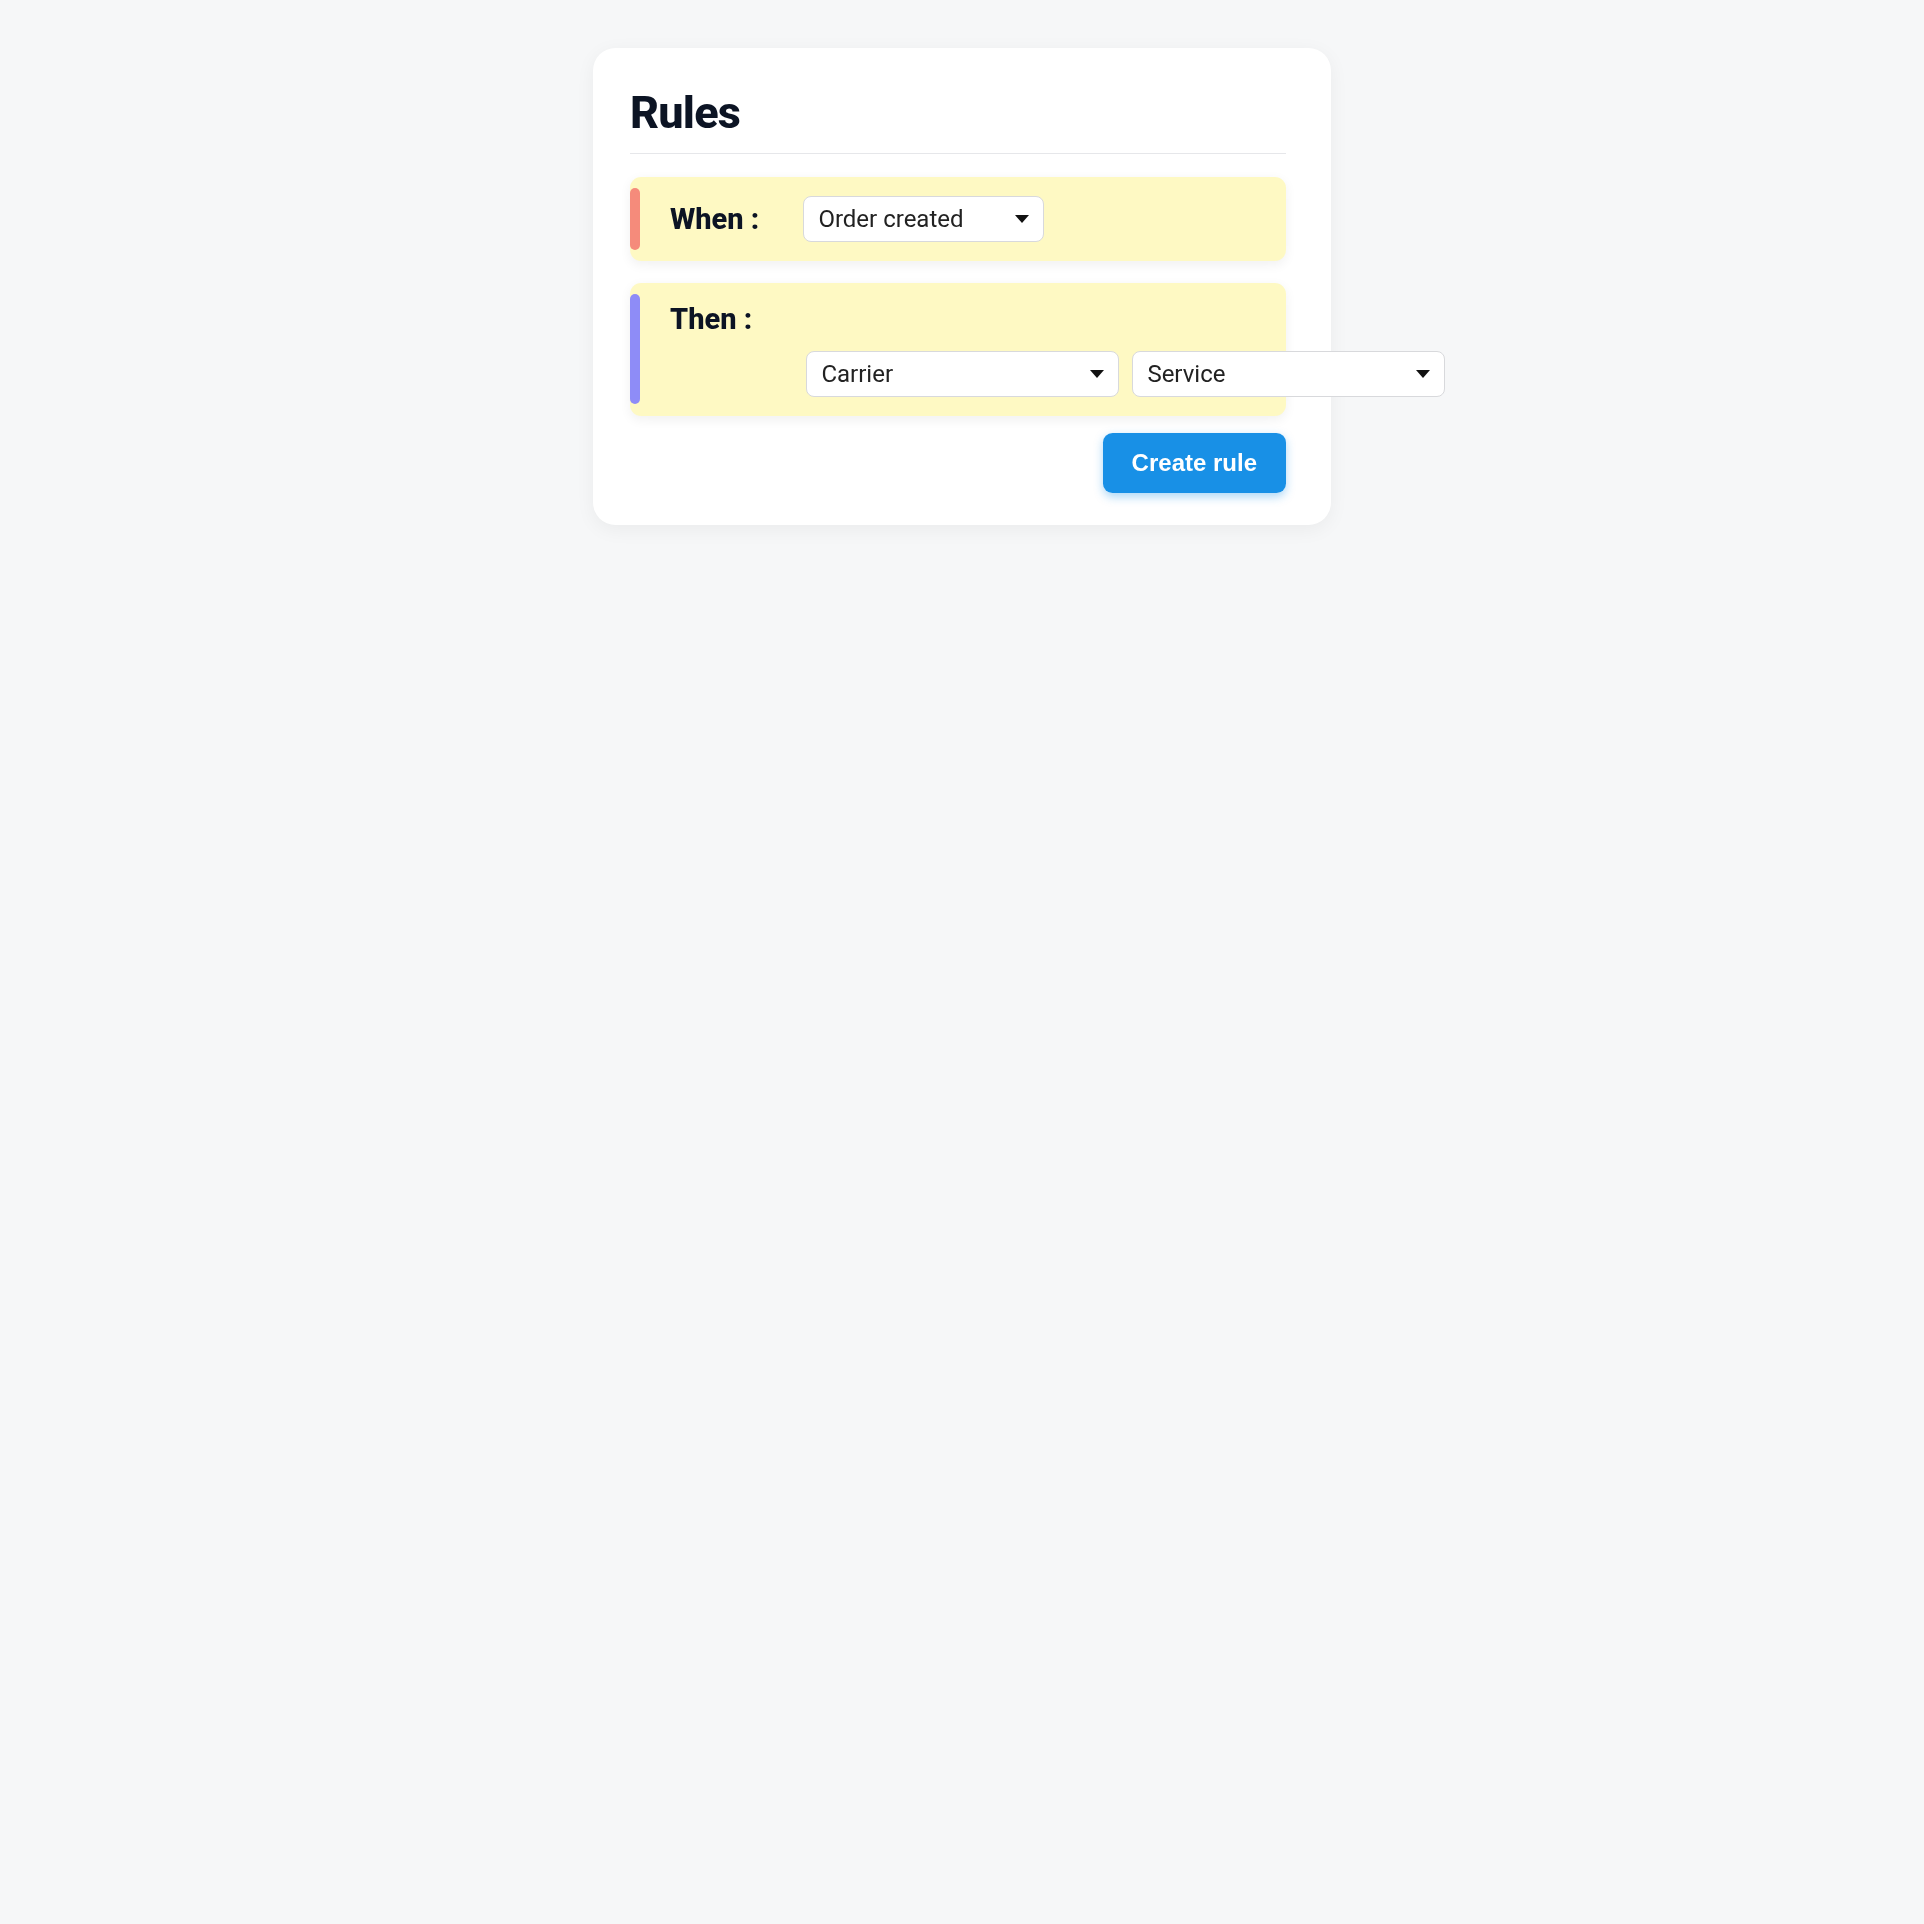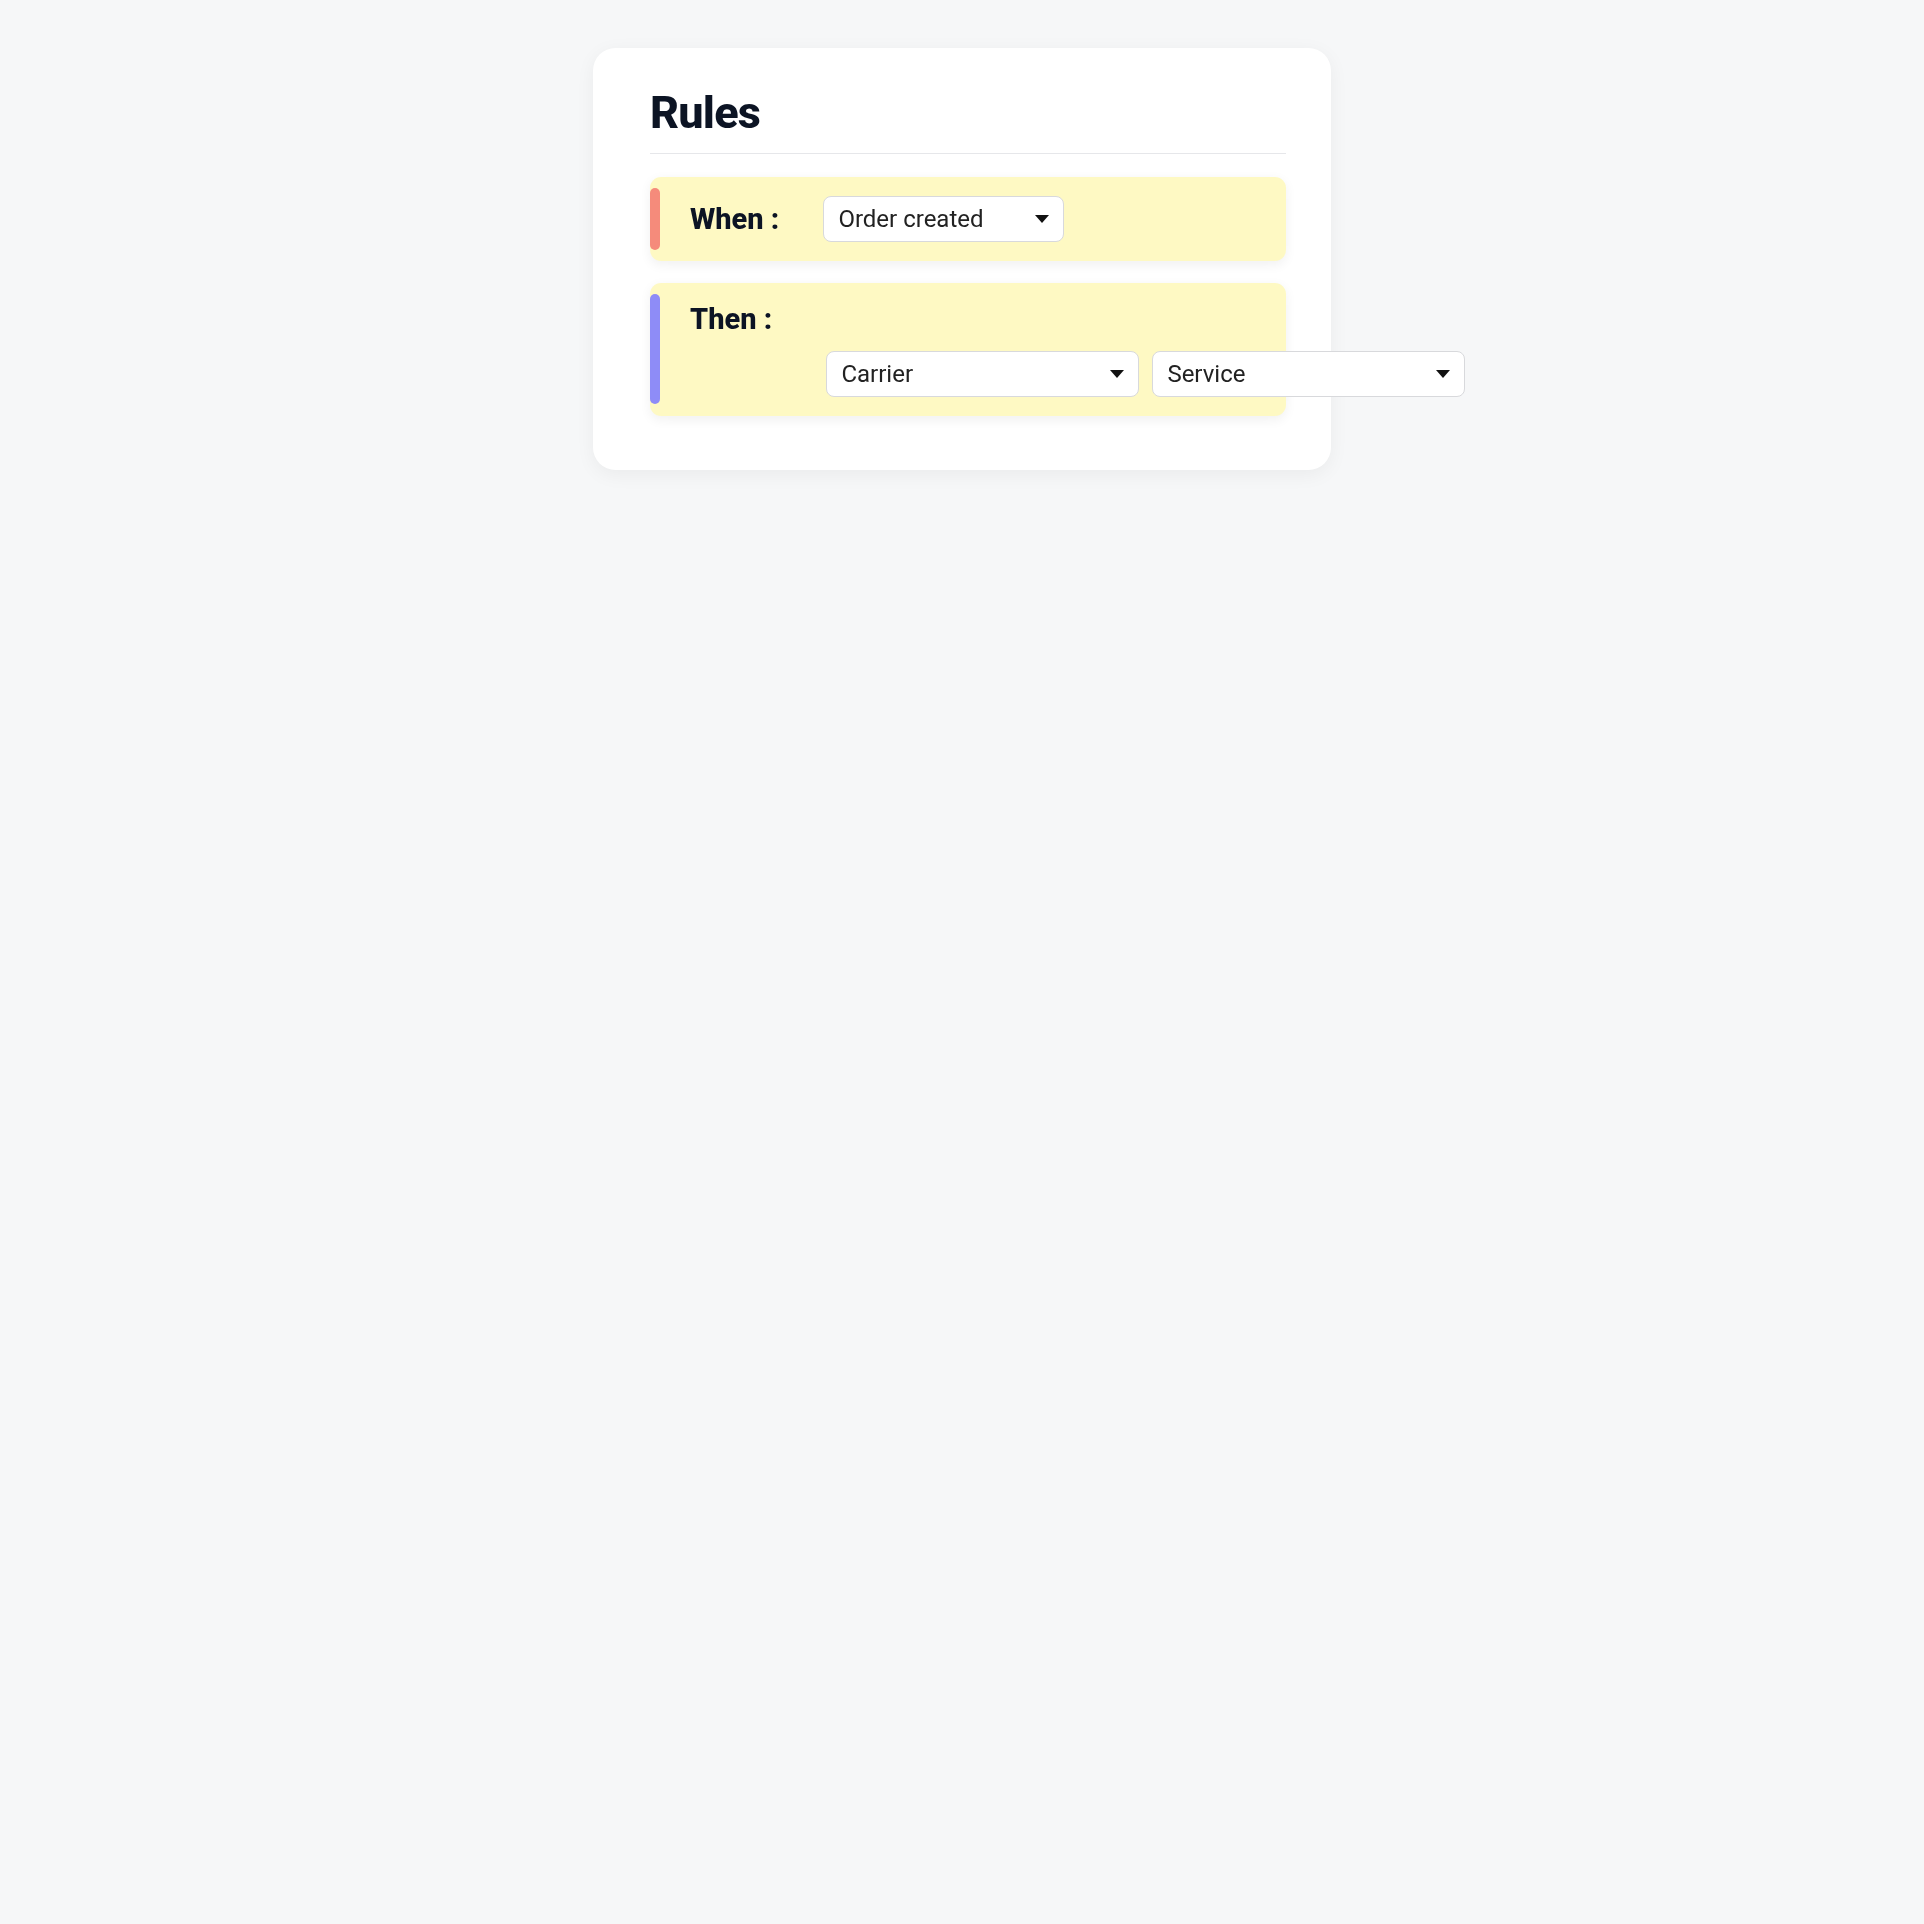--- a/index.html
+++ b/index.html
@@ -11,21 +11,21 @@
     align-items: flex-start;
     justify-content: center;
     padding: 48px 16px;
   }
   .card {
     width: 738px;
     max-width: 100%;
     background: #fff;
     border-radius: 22.5px;
     box-shadow: 0 4.8px 19px rgba(0,0,0,0.05);
-    padding: 38px 45px 32px 57px;
+    padding: 38px 45px 32px 37px;
     position: relative;
   }
   .card-title {
     font-size: 45px;
     font-weight: 800;
     color: #0c1424;
     letter-spacing: -0.8px;
     margin-bottom: 14.4px;
   }
   .hr {
@@ -178,15 +178,18 @@
         <span>Carrier</span>
         <span class="caret-down-solid"></span>
       </div>
       <div class="select-box wide">
         <span>Service</span>
         <span class="caret-down-solid"></span>
       </div>
     </div>
   </div>
 
+  <div class="footer">
+    <button class="btn-primary">Create rule</button>
+  </div>
 
 </div>
 
 
 </body></html>

